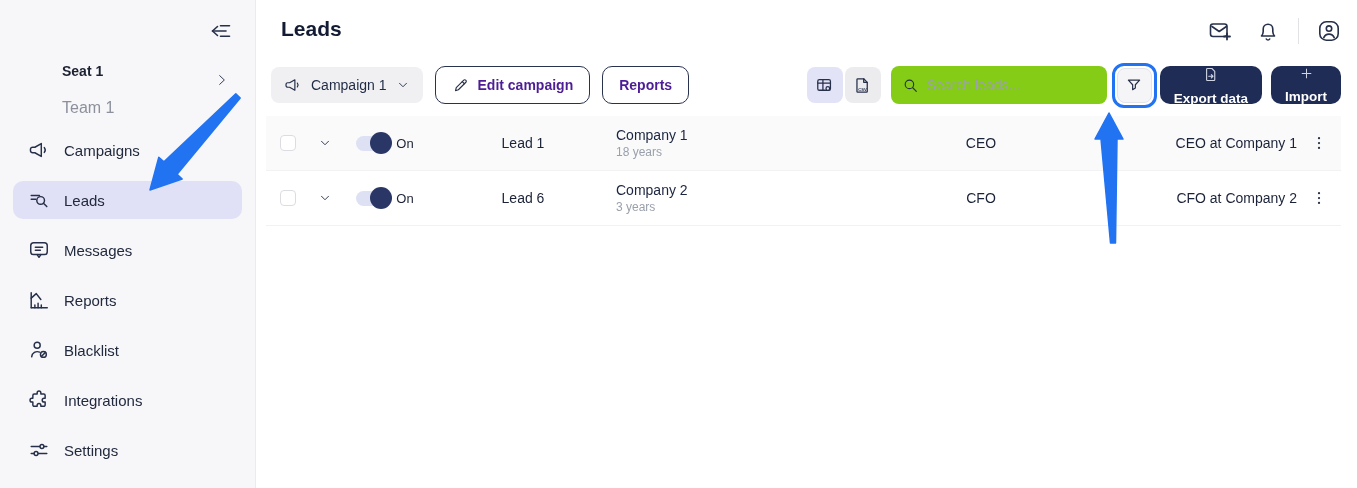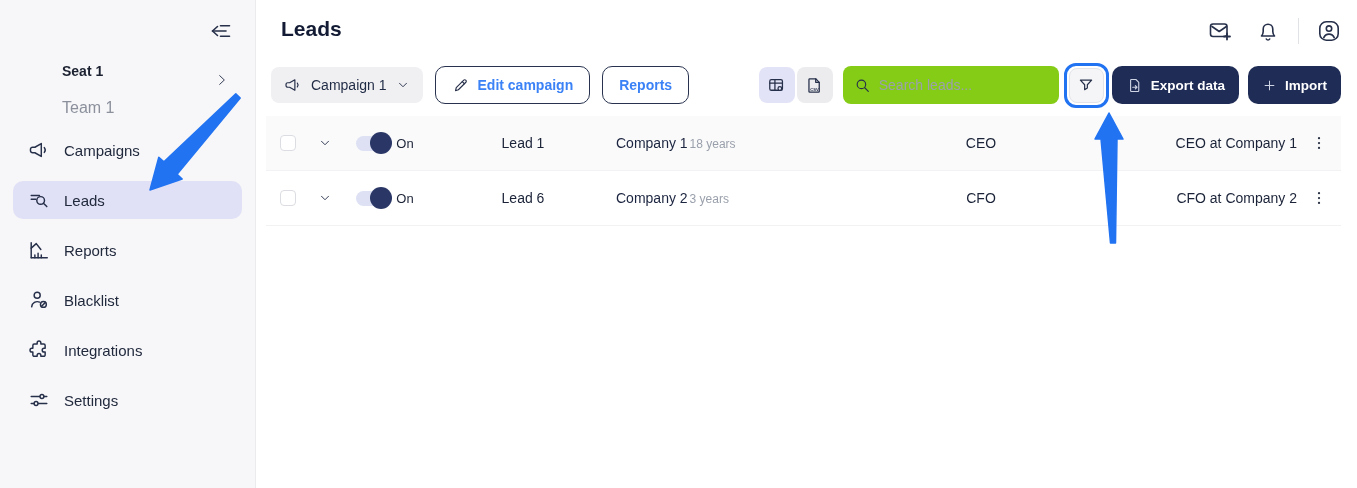--- a/index.html
+++ b/index.html
@@ -53,21 +53,21 @@
 
   
   .toolbar{position:absolute;left:271px;right:16px;top:62px;height:46px;display:flex;align-items:center;}
   .campaign-pill{
     height:36px;background:#f0f0f3;border-radius:8px;display:flex;align-items:center;
     gap:9px;padding:4px 13px;font-size:14px;font-weight:500;color:#1f2a44;cursor:pointer;
   }
   .btn-outline{
     height:38px;background:#fff;border:1.4px solid #29334f;border-radius:10px;
     display:flex;align-items:center;gap:9px;padding:0 16px;
-    font-size:14px;font-weight:600;color:#3b82f6;cursor:pointer;margin-left:12px;
+    font-size:14px;font-weight:600;color:#4c1d95;cursor:pointer;margin-left:12px;
   }
   .right-cluster{margin-left:auto;display:flex;align-items:center;}
   .seg{display:flex;gap:2px;}
   .seg-btn{width:36px;height:36px;border-radius:8px;display:flex;align-items:center;justify-content:center;cursor:pointer;}
   .seg-btn.active{background:#e2e3f7;}
   .seg-btn.inactive{background:#ececef;}
   .search-box{
     width:216px;height:38px;background:#84cc16;border-radius:8px;margin-left:10px;
     display:flex;align-items:center;gap:8px;padding:0 11px;
   }
@@ -80,21 +80,21 @@
     margin-left:5px;border:3.5px solid var(--accent);border-radius:12px;
     padding:2px;background:#fff;
   }
   .filter-btn{
     width:35px;height:35px;background:#f5f5f7;border:1px solid #e3e4e8;border-radius:8px;
     display:flex;align-items:center;justify-content:center;cursor:pointer;
   }
   .btn-navy{
     height:38px;background:var(--navy);border-radius:10px;color:#fff;border:none;
     display:flex;align-items:center;gap:8px;padding:0 14px;
-    font-size:13.5px;font-weight:600;cursor:pointer;font-family:inherit;
+    font-size:13.5px;font-weight:600;cursor:pointer;font-family:inherit;flex-direction:column;
   }
   .btn-navy .icon svg{stroke:#cfd4e4;}
   .ml3{margin-left:3px;} .ml9{margin-left:9px;}
 
   
   .table{position:absolute;left:266px;right:16px;top:116px;}
   .thead,.trow{
     display:grid;
     grid-template-columns:44px 30px 90px 186px 256px 218px 1fr 44px;
     align-items:center;
@@ -105,21 +105,21 @@
   .th{text-align:center;}
   .th.span23{grid-column:2 / 4;}
   .cell-center{display:flex;justify-content:center;align-items:center;}
   .checkbox{width:16px;height:16px;border:1px solid #dcdde2;border-radius:4px;background:#fff;margin:0 auto;cursor:pointer;}
   .thead .checkbox{background:#f4f5f7;}
   .chevron-cell{width:14px;height:14px;margin:0 auto;cursor:pointer;}
   .toggle-wrap{display:flex;align-items:flex-end;justify-content:center;gap:6px;}
   .toggle{position:relative;width:34px;height:15px;border-radius:8px;background:#dde1f3;cursor:pointer;}
   .toggle .knob{position:absolute;right:-2px;top:-3.5px;width:22px;height:22px;border-radius:50%;background:#2a3766;}
   .toggle-label{font-size:13px;color:#1b2336;}
-  .company-cell{display:flex;align-items:flex-end;gap:2px;}
+  .company-cell{display:flex;flex-direction:column;align-items:flex-start;gap:2px;}
   .company-main{font-size:14px;color:#1c2540;}
   .company-sub{font-size:12px;color:var(--muted);}
   .headline-cell{text-align:right;}
   .kebab{width:18px;height:18px;margin:0 auto;cursor:pointer;}
 
   
   .annotation{position:absolute;left:0;top:0;width:1357px;height:488px;pointer-events:none;z-index:50;}
   .annotation polygon{fill:var(--accent);stroke:var(--accent);stroke-width:1.5;stroke-linejoin:round;}
 </style>
 </head>
@@ -154,20 +154,30 @@
       </div>
       <div class="nav-item active">
         <span class="nav-icon icon">
           <svg viewBox="0 0 24 24">
             <path d="M3.5 7h9M3.5 11.2h5"></path>
             <circle cx="13.8" cy="12.5" r="4.2"></circle>
             <path d="m16.8 15.5 3.7 3.7"></path>
           </svg>
         </span>
         <span>Leads</span>
+      </div>
+      <div class="nav-item">
+        <span class="nav-icon icon">
+          <svg viewBox="0 0 24 24">
+            <rect x="3" y="4" width="18" height="13" rx="3.2"></rect>
+            <path d="M8 9h8M8 12.2h5.5"></path>
+            <path d="m10 17 2 3 2-3"></path>
+          </svg>
+        </span>
+        <span>Messages</span>
       </div>
       <div class="nav-item">
         <span class="nav-icon icon">
           <svg viewBox="0 0 24 24">
             <path d="M3.5 4v16.5"></path>
             <path d="M3.5 20.5H21"></path>
             <path d="M7.5 20.5v-3M11 20.5v-5M14.5 20.5v-3"></path>
             <path d="M3.5 10 9 5l5 6.5"></path>
           </svg>
         </span>

